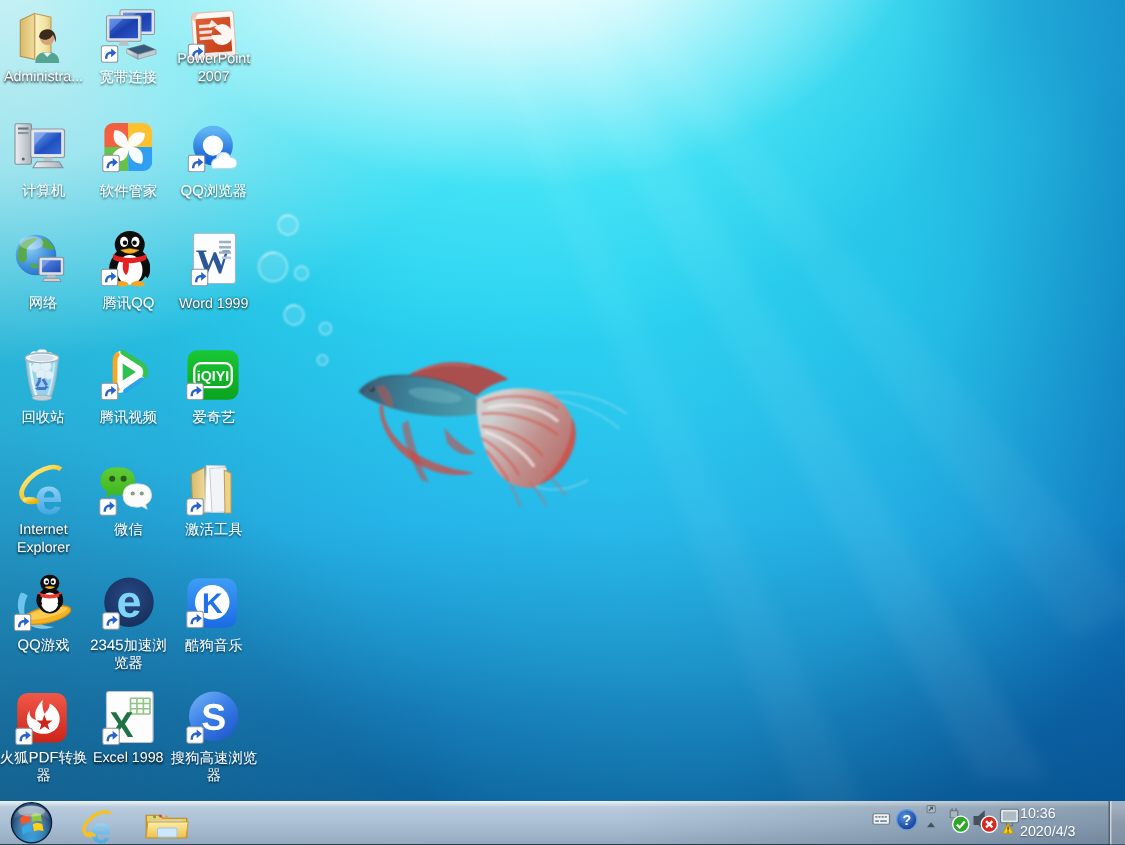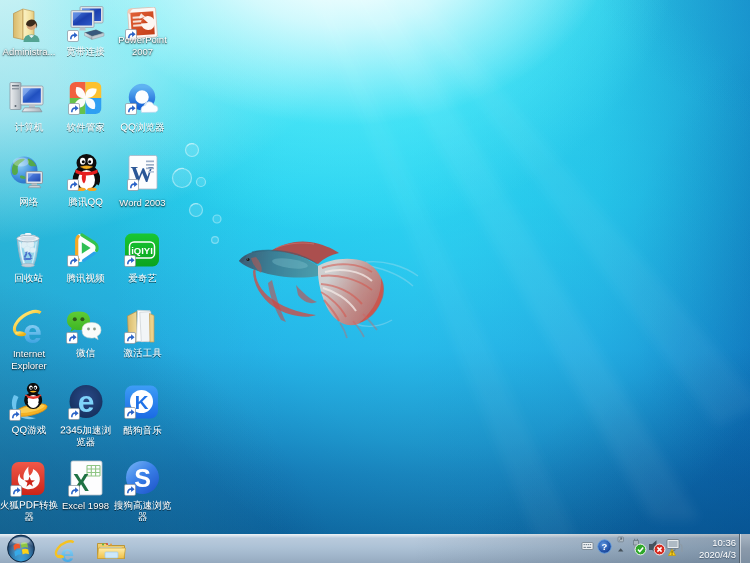--- a/index.html
+++ b/index.html
@@ -474,21 +474,21 @@
         <text x="18.5" y="26.5" font-family="Liberation Sans,sans-serif" font-size="25" font-weight="bold" fill="#fff" text-anchor="middle">S</text>
         <g transform="translate(0,24)">
           <rect x="0.5" y="0.5" width="11" height="11" rx="1.4" fill="#fff" stroke="#88929e" stroke-width="0.7"></rect>
           <path d="M3 9.2 C3 5.8 4.9 4.2 7.1 4.3 L7.1 2.3 L10.6 5.2 L7.1 8.1 L7.1 6.1 C5.6 5.9 4.6 6.8 4.6 9.2 Z" fill="#2a63c8"></path>
         </g>
       </svg>
 <div class="lbl" style="left:-11px;top:46px;width:80px">Administra...</div>
 
 <div class="lbl" style="left:102.5px;top:34px;width:80px">PowerPoint<br>2007</div>
 
-<div class="lbl" style="left:102.5px;top:197px;width:80px">Word 2003</div>
+<div class="lbl" style="left:102.5px;top:197px;width:80px">Word 1999</div>
 
 <div class="lbl" style="left:-11px;top:348px;width:80px">Internet<br>Explorer</div>
 
 <div class="lbl" style="left:45.5px;top:500px;width:80px">Excel 1998</div>
 </div>
 <svg width="750" height="563" style="position:absolute;left:0;top:0" pointer-events="none">
       <defs>
         <filter id="lsh" x="-30%" y="-30%" width="160%" height="170%">
           <feDropShadow dx="0" dy="0.9" stdDeviation="0.55" flood-color="#000" flood-opacity="0.8"></feDropShadow>
         </filter>
@@ -702,16 +702,16 @@
         <circle cx="84.5" cy="15.5" r="5.4" fill="#d6281e" stroke="#fff" stroke-width="0.9"></circle>
         <path d="M82.4 13.4 l4.2 4.2 M86.6 13.4 l-4.2 4.2" stroke="#fff" stroke-width="1.5"></path>
         <rect x="92" y="5.5" width="12" height="9" rx="1" fill="#e8ecef" stroke="#66747e" stroke-width="0.8"></rect>
         <rect x="93.5" y="7" width="9" height="6" fill="#aebac4"></rect>
         <path d="M96 14.5 v2 h4 v-2" stroke="#66747e" stroke-width="0.8" fill="none"></path>
         <path d="M104 10 q3 0 3 3 v5" stroke="#8d9aa5" stroke-width="1.2" fill="none"></path>
         <path d="M93.5 21.5 L97 15.2 L100.5 21.5 Z" fill="#fdd017" stroke="#c09a0a" stroke-width="0.7"></path>
         <rect x="96.6" y="17" width="0.9" height="2.6" fill="#5a4a08"></rect>
         <rect x="96.6" y="20.2" width="0.9" height="0.9" fill="#5a4a08"></rect>
       </svg>
-<div style="position:absolute;left:680px;top:537px;width:56px;height:24px;color:#fff;font-size:9.5px;line-height:12px;text-align:right;font-family:'Liberation Sans',sans-serif;text-shadow:0 1px 1px rgba(30,50,70,0.55)">10:36<br>2020/4/3</div>
+<div style="position:absolute;left:680px;top:537px;width:56px;height:24px;color:#fff;font-size:9.5px;line-height:12px;text-align:left;font-family:'Liberation Sans',sans-serif;text-shadow:0 1px 1px rgba(30,50,70,0.55)">10:36<br>2020/4/3</div>
 <div style="position:absolute;left:739px;top:533.5px;width:11px;height:29.5px;background:linear-gradient(to bottom,#a9b6c4,#8b9aab 50%,#7d8fa2);border-left:1px solid #55626f;box-shadow:inset 1px 0 0 rgba(255,255,255,0.55), inset -1px 0 0 rgba(120,135,150,0.6);"></div>
     </div>
 </div>
 
 </body></html>

